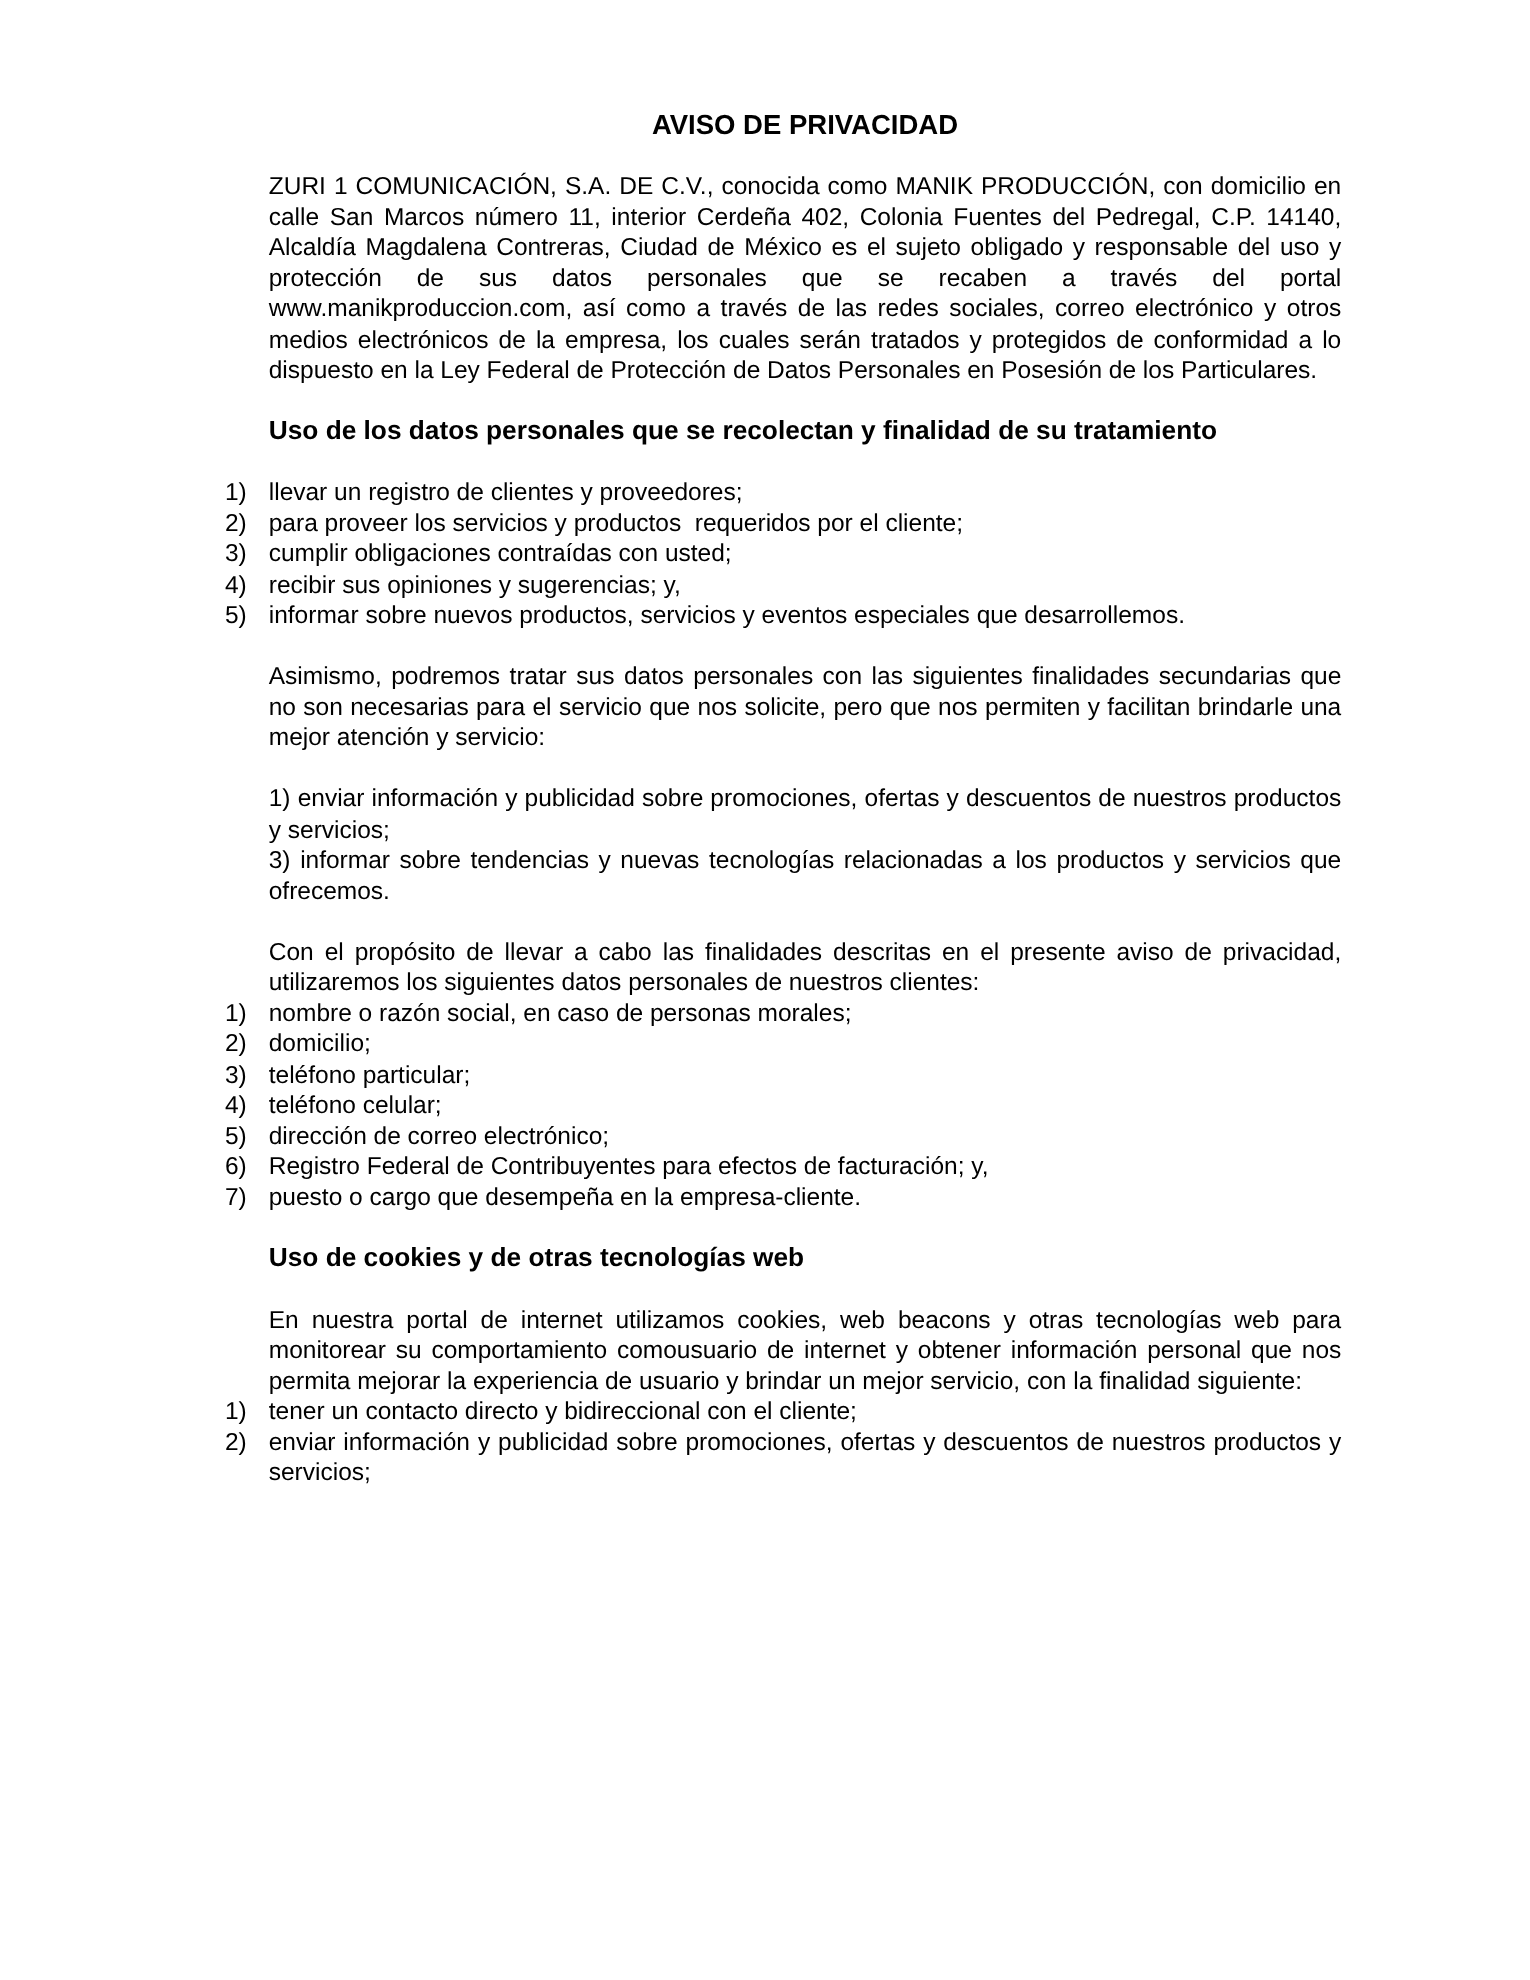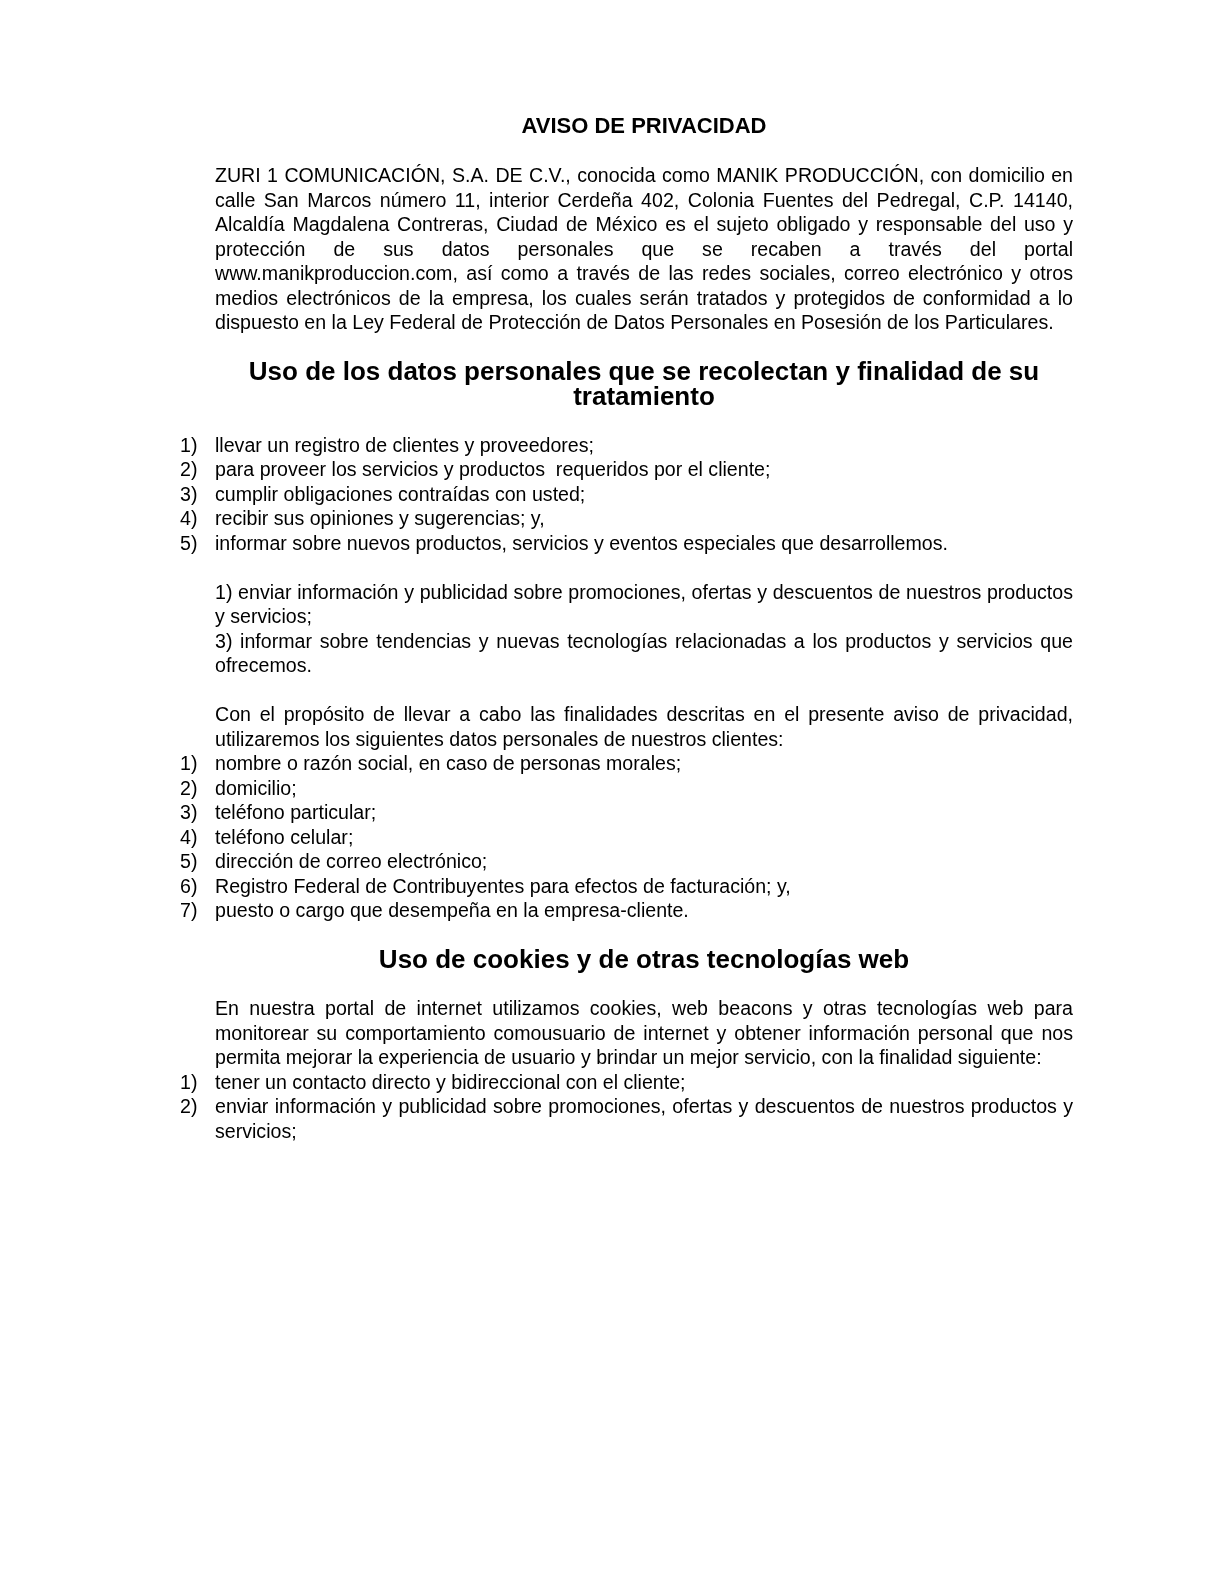--- a/index.html
+++ b/index.html
@@ -12,44 +12,44 @@
     width: 1224px;
     height: 1584px;
     background: #ffffff;
     color: #000000;
     font-family: "Liberation Sans", "DejaVu Sans", sans-serif;
     font-size: 19.6px;
     line-height: 24.5px;
     overflow: hidden;
   }
   .content {
-    padding-top: 114px;
+    padding-top: 88px;
     margin-left: 215px;
     width: 858px;
   }
   .doc-title {
     margin: 0 0 24.5px 0;
     font-size: 22px;
     font-weight: bold;
     text-align: center;
     line-height: 24.5px;
   }
   .para {
     margin: 0 0 24.5px 0;
     text-align: justify;
   }
   .para.lead {
     margin-bottom: 0;
   }
   .heading {
     margin: 0 0 24.5px 0;
-    font-size: 26px;
+    font-size: 21px;
     font-weight: bold;
     line-height: 24.5px;
-    text-align: center;
+    text-align: left;
   }
   .numlist {
     margin: 0 0 24.5px 0;
   }
   .numlist.last {
     margin-bottom: 0;
   }
   .li {
     display: flex;
   }
@@ -100,20 +100,21 @@
       <div class="li">
         <span class="num">4)</span>
         <span class="txt">recibir sus opiniones y sugerencias; y,</span>
       </div>
       <div class="li">
         <span class="num">5)</span>
         <span class="txt">informar sobre nuevos productos, servicios y eventos especiales que desarrollemos.</span>
       </div>
     </div>
 
+    <p class="para">Asimismo, podremos tratar sus datos personales con las siguientes finalidades secundarias que no son necesarias para el servicio que nos solicite, pero que nos permiten y facilitan brindarle una mejor atención y servicio:</p>
 
     <div class="seclines">
       <p class="secline">1) enviar información y publicidad sobre promociones, ofertas y descuentos de nuestros productos y servicios;</p>
       <p class="secline">3) informar sobre tendencias y nuevas tecnologías relacionadas a los productos y servicios que ofrecemos.</p>
     </div>
 
 
     <p class="para lead">Con el propósito de llevar a cabo las finalidades descritas en el presente aviso de privacidad, utilizaremos los siguientes datos personales de nuestros clientes:</p>
 
     <div class="numlist">

